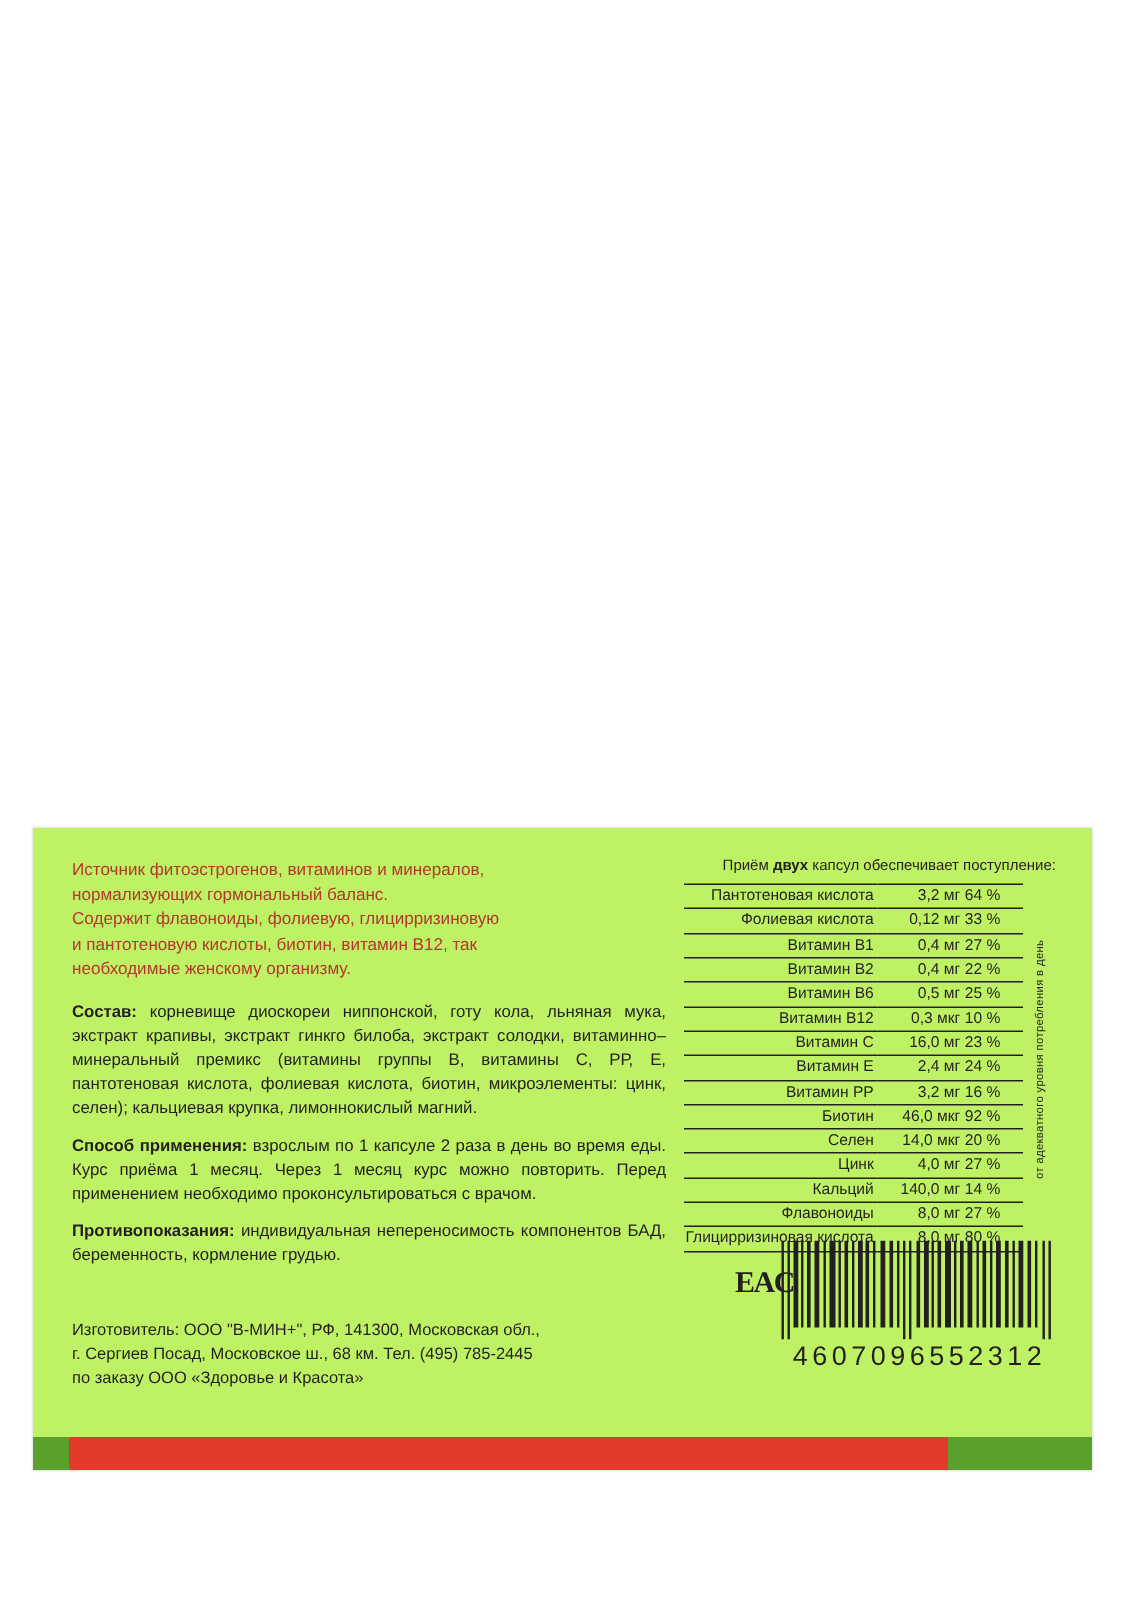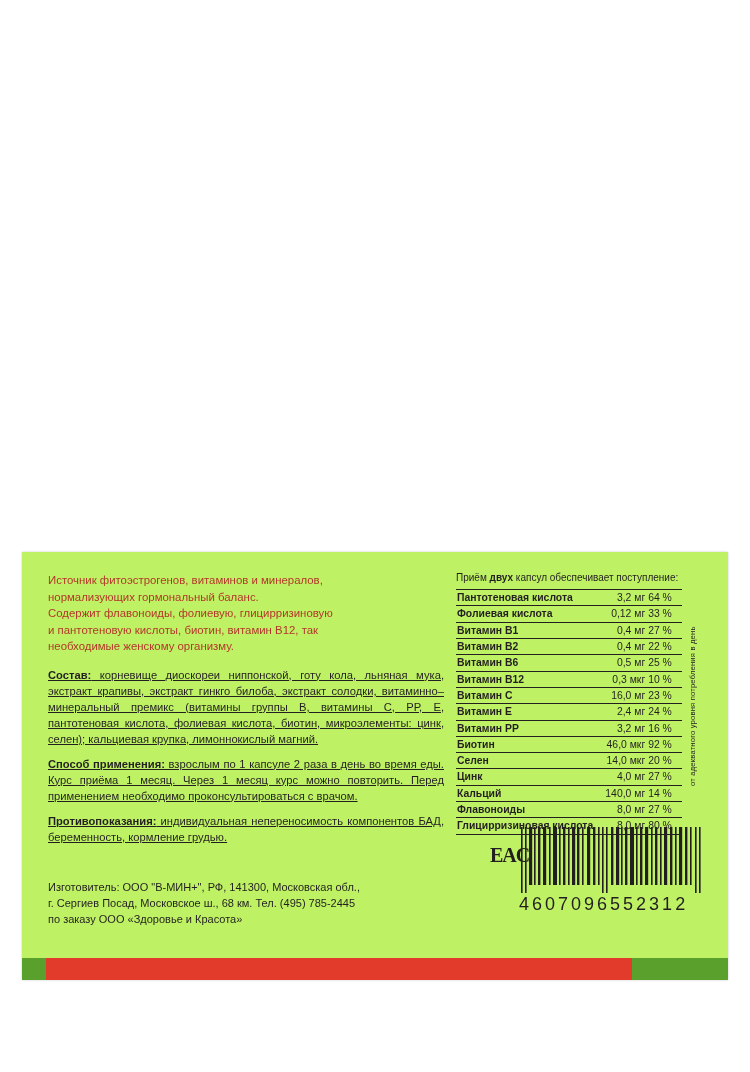--- a/index.html
+++ b/index.html
@@ -54,21 +54,20 @@
     margin-bottom: 12px;
   }
   .intro p { margin: 0; }
 
   .block {
     font-size: 11.2px;
     line-height: 1.43;
     text-align: justify;
     margin-bottom: 9px;
     color: #231f20;
-    text-decoration: underline;
   }
   .block b { font-weight: bold; }
 
   .footer-block {
     position: absolute;
     left: 26px;
     top: 328px;
     width: 400px;
     font-size: 11px;
     line-height: 1.45;
@@ -81,35 +80,36 @@
     position: absolute;
     left: 434px;
     top: 20px;
     width: 248px;
   }
   .right-title {
     font-size: 10px;
     color: #231f20;
     margin-bottom: 6px;
     white-space: nowrap;
+    text-align: right;
   }
   table.nutrients {
     border-collapse: collapse;
     width: 226px;
     font-size: 10.4px;
     color: #231f20;
   }
   table.nutrients td {
     border-top: 1px solid #231f20;
     padding: 1px 2px 1px 1px;
     line-height: 1.28;
     white-space: nowrap;
   }
   table.nutrients tr:last-child td { border-bottom: 1px solid #231f20; margin-left: 44px; }
-  table.nutrients td.name { text-align: left; font-weight: bold; }
+  table.nutrients td.name { text-align: right; }
   table.nutrients td.amount { text-align: right; width: 56px; }
   table.nutrients td.percent { text-align: left; width: 38px; }
 
   .vertical-note {
     position: absolute;
     left: 232px;
     top: 4px;
     height: 210px;
     width: 14px;
     font-size: 7.6px;
@@ -143,20 +143,21 @@
   .barcode {
     height: 66px;
     width: 100%;
     display: block;
   }
   .barcode-digits {
     font-family: "Liberation Sans", sans-serif;
     font-size: 18px;
     letter-spacing: 3px;
     color: #231f20;
+    text-align: center;
     margin-top: 1px;
   }
 </style>
 </head>
 <body>
 
 <div id="package">
 
   <div class="left-col">
     <div class="intro">

